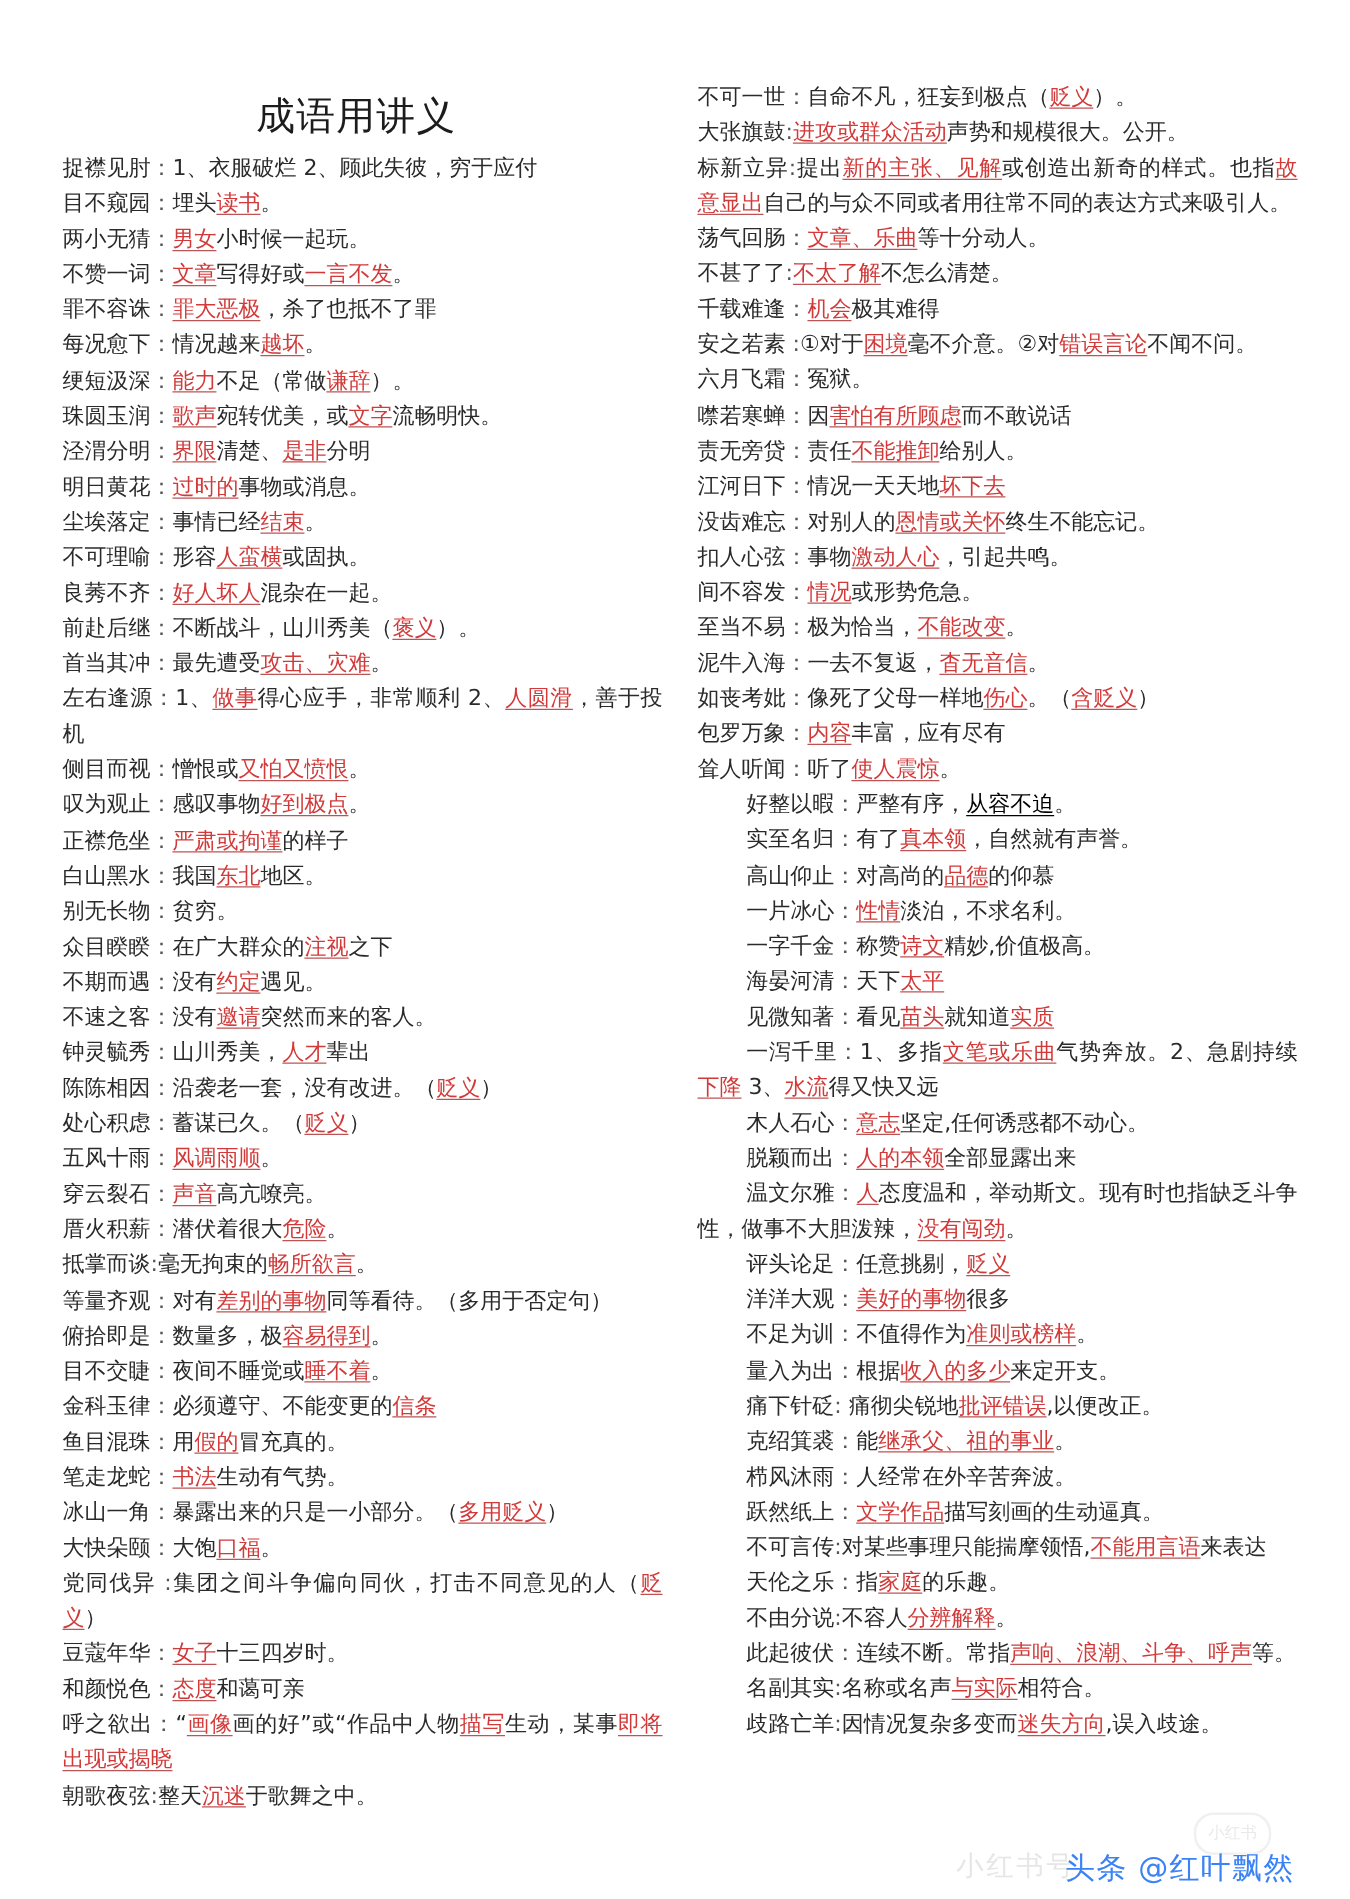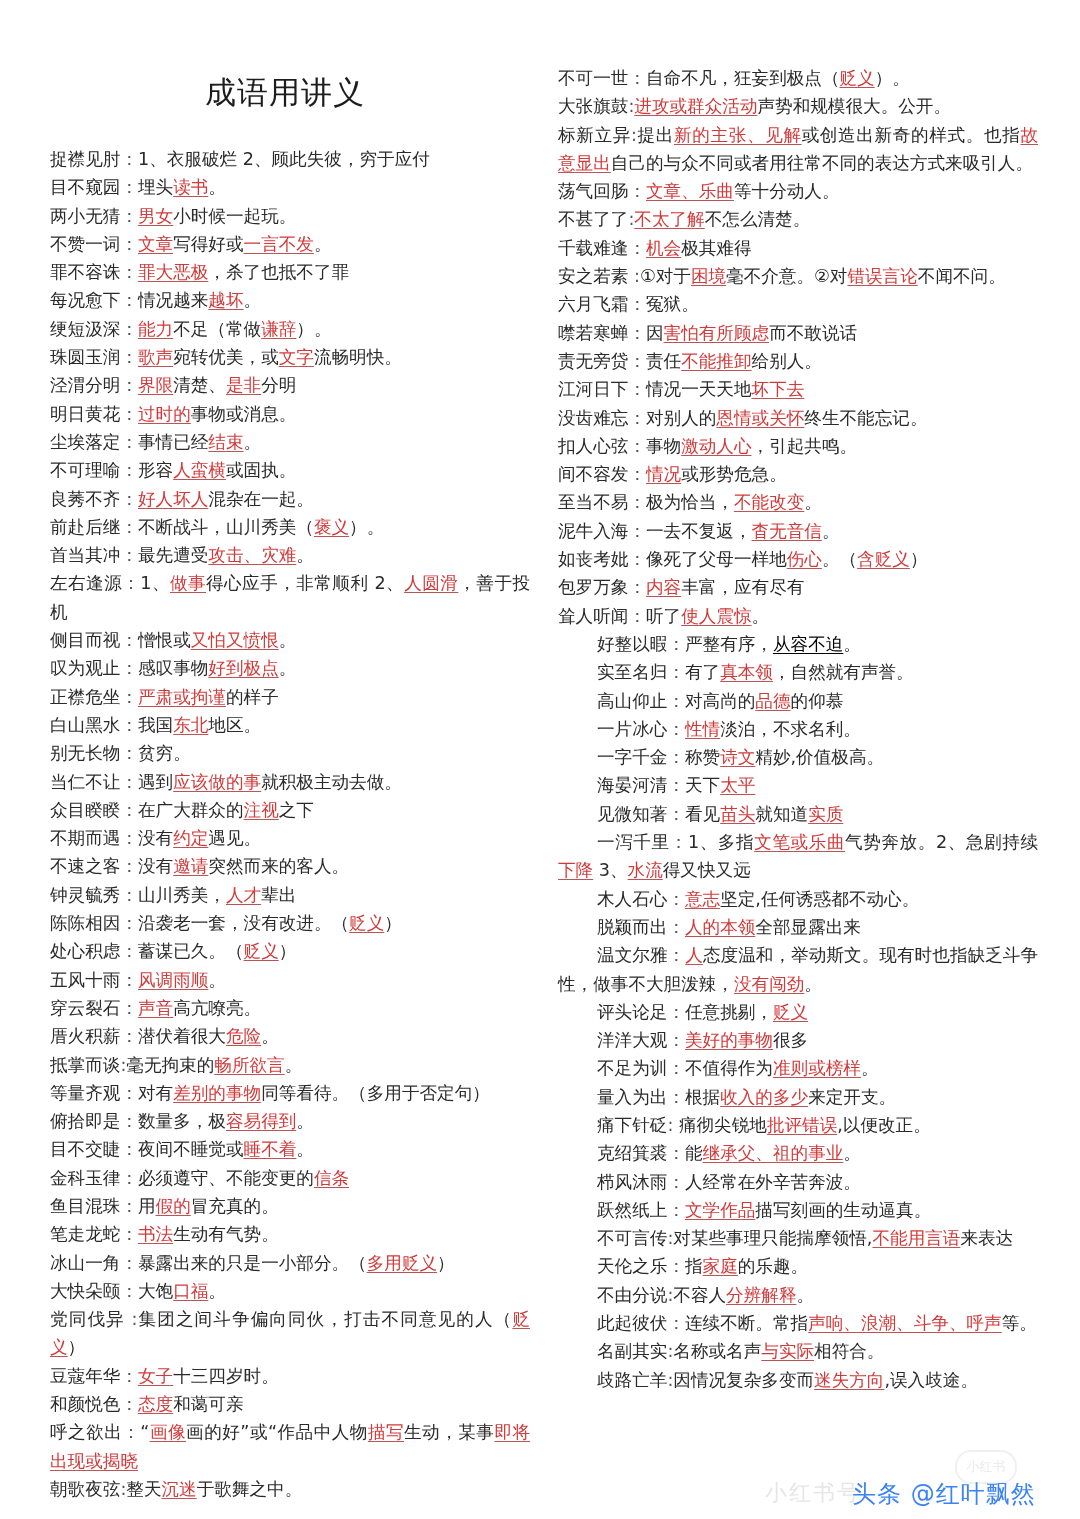--- a/index.html
+++ b/index.html
@@ -40,21 +40,21 @@
     letter-spacing:1px; white-space:nowrap;
     text-shadow:0 0 3px #fff, 0 0 3px #fff;
   }
 </style>
 </head>
 <body>
 
 <div class="page">
   <div class="col col-left"></div>
   <div class="title">成语用讲义</div>
-  <div class="entries" id="left-entries" style="left: 50px; top: 105px; position: absolute; width: 480px; margin-top: 24px;">
+  <div class="entries" id="left-entries" style="left: 50px; top: 105px; position: absolute; width: 480px;">
       <div class="entry"><span class="term">捉襟见肘</span><span class="sep">：</span><span class="seg">1、衣服破烂 2、顾此失彼，穷于应付</span></div>
       <div class="entry"><span class="term">目不窥园</span><span class="sep">：</span><span class="seg">埋头</span><span class="seg hl">读书</span><span class="seg">。</span></div>
       <div class="entry"><span class="term">两小无猜</span><span class="sep">：</span><span class="seg hl">男女</span><span class="seg">小时候一起玩。</span></div>
       <div class="entry"><span class="term">不赞一词</span><span class="sep">：</span><span class="seg hl">文章</span><span class="seg">写得好或</span><span class="seg hl">一言不发</span><span class="seg">。</span></div>
       <div class="entry"><span class="term">罪不容诛</span><span class="sep">：</span><span class="seg hl">罪大恶极</span><span class="seg">，杀了也抵不了罪</span></div>
       <div class="entry"><span class="term">每况愈下</span><span class="sep">：</span><span class="seg">情况越来</span><span class="seg hl">越坏</span><span class="seg">。</span></div>
       <div class="entry"><span class="term">绠短汲深</span><span class="sep">：</span><span class="seg hl">能力</span><span class="seg">不足（常做</span><span class="seg hl">谦辞</span><span class="seg">）。</span></div>
       <div class="entry"><span class="term">珠圆玉润</span><span class="sep">：</span><span class="seg hl">歌声</span><span class="seg">宛转优美，或</span><span class="seg hl">文字</span><span class="seg">流畅明快。</span></div>
       <div class="entry"><span class="term">泾渭分明</span><span class="sep">：</span><span class="seg hl">界限</span><span class="seg">清楚、</span><span class="seg hl">是非</span><span class="seg">分明</span></div>
       <div class="entry"><span class="term">明日黄花</span><span class="sep">：</span><span class="seg hl">过时的</span><span class="seg">事物或消息。</span></div>
@@ -62,21 +62,20 @@
       <div class="entry"><span class="term">不可理喻</span><span class="sep">：</span><span class="seg">形容</span><span class="seg hl">人蛮横</span><span class="seg">或固执。</span></div>
       <div class="entry"><span class="term">良莠不齐</span><span class="sep">：</span><span class="seg hl">好人坏人</span><span class="seg">混杂在一起。</span></div>
       <div class="entry"><span class="term">前赴后继</span><span class="sep">：</span><span class="seg">不断战斗，山川秀美（</span><span class="seg hl">褒义</span><span class="seg">）。</span></div>
       <div class="entry"><span class="term">首当其冲</span><span class="sep">：</span><span class="seg">最先遭受</span><span class="seg hl">攻击、灾难</span><span class="seg">。</span></div>
       <div class="entry"><span class="term">左右逢源</span><span class="sep">：</span><span class="seg">1、</span><span class="seg hl">做事</span><span class="seg">得心应手，非常顺利 2、</span><span class="seg hl">人圆滑</span><span class="seg">，善于投机</span></div>
       <div class="entry"><span class="term">侧目而视</span><span class="sep">：</span><span class="seg">憎恨或</span><span class="seg hl">又怕又愤恨</span><span class="seg">。</span></div>
       <div class="entry"><span class="term">叹为观止</span><span class="sep">：</span><span class="seg">感叹事物</span><span class="seg hl">好到极点</span><span class="seg">。</span></div>
       <div class="entry"><span class="term">正襟危坐</span><span class="sep">：</span><span class="seg hl">严肃或拘谨</span><span class="seg">的样子</span></div>
       <div class="entry"><span class="term">白山黑水</span><span class="sep">：</span><span class="seg">我国</span><span class="seg hl">东北</span><span class="seg">地区。</span></div>
       <div class="entry"><span class="term">别无长物</span><span class="sep">：</span><span class="seg">贫穷。</span></div>
-      <div class="entry"><span class="term">当仁不让</span><span class="sep">：</span><span class="seg">遇到</span><span class="seg hl">应该做的事</span><span class="seg">就积极主动去做。</span></div>
       <div class="entry"><span class="term">众目睽睽</span><span class="sep">：</span><span class="seg">在广大群众的</span><span class="seg hl">注视</span><span class="seg">之下</span></div>
       <div class="entry"><span class="term">不期而遇</span><span class="sep">：</span><span class="seg">没有</span><span class="seg hl">约定</span><span class="seg">遇见。</span></div>
       <div class="entry"><span class="term">不速之客</span><span class="sep">：</span><span class="seg">没有</span><span class="seg hl">邀请</span><span class="seg">突然而来的客人。</span></div>
       <div class="entry"><span class="term">钟灵毓秀</span><span class="sep">：</span><span class="seg">山川秀美，</span><span class="seg hl">人才</span><span class="seg">辈出</span></div>
       <div class="entry"><span class="term">陈陈相因</span><span class="sep">：</span><span class="seg">沿袭老一套，没有改进。（</span><span class="seg hl">贬义</span><span class="seg">）</span></div>
       <div class="entry"><span class="term">处心积虑</span><span class="sep">：</span><span class="seg">蓄谋已久。（</span><span class="seg hl">贬义</span><span class="seg">）</span></div>
       <div class="entry"><span class="term">五风十雨</span><span class="sep">：</span><span class="seg hl">风调雨顺</span><span class="seg">。</span></div>
       <div class="entry"><span class="term">穿云裂石</span><span class="sep">：</span><span class="seg hl">声音</span><span class="seg">高亢嘹亮。</span></div>
       <div class="entry"><span class="term">厝火积薪</span><span class="sep">：</span><span class="seg">潜伏着很大</span><span class="seg hl">危险</span><span class="seg">。</span></div>
       <div class="entry"><span class="term">抵掌而谈</span><span class="sep">:</span><span class="seg">毫无拘束的</span><span class="seg hl">畅所欲言</span><span class="seg">。</span></div>

